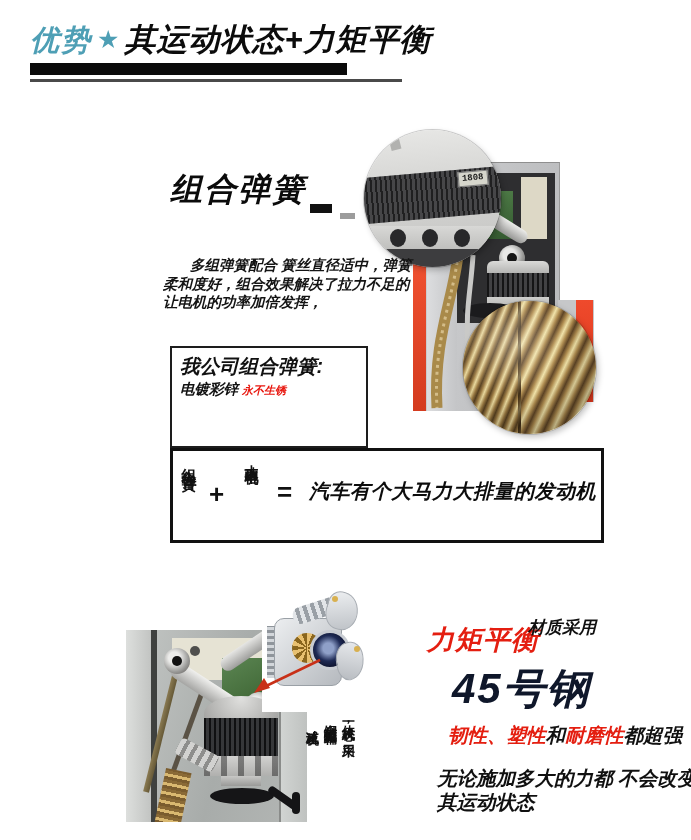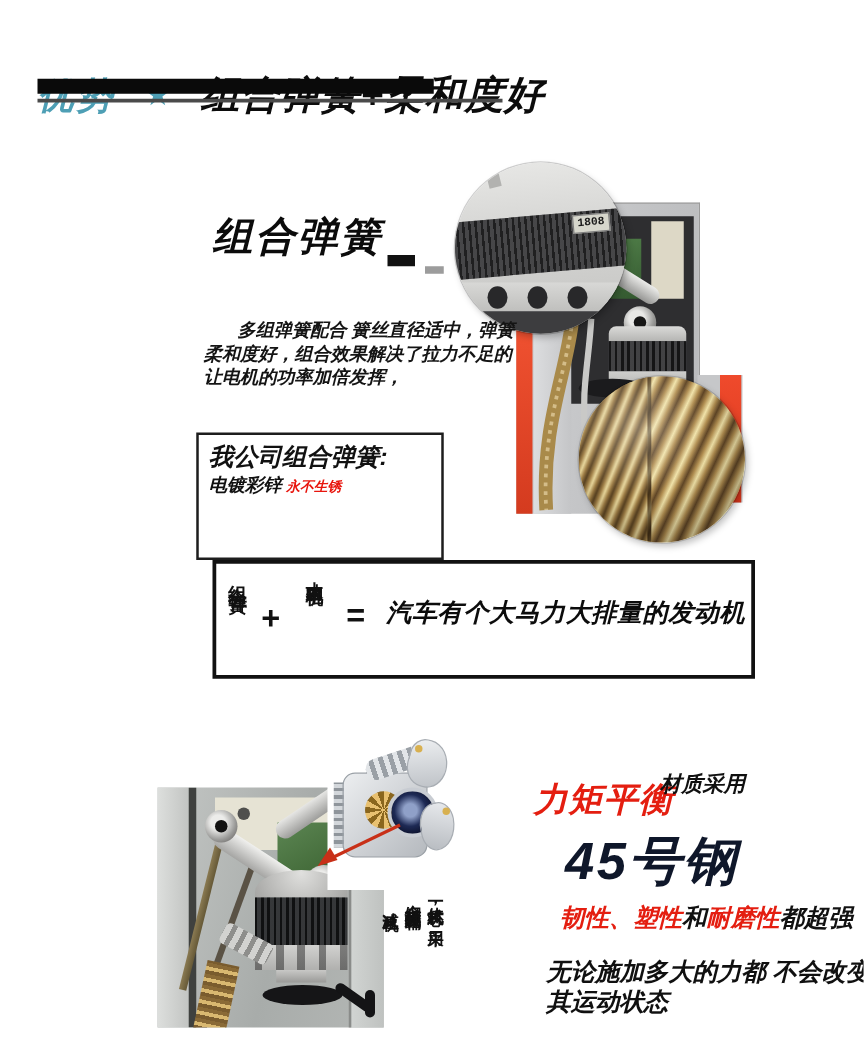--- a/index.html
+++ b/index.html
@@ -1,21 +1,21 @@
 <!DOCTYPE html>
 <html><head>
 <meta charset="utf-8">
 <style>
   html,body{margin:0;padding:0;background:#fff;}
   #page{position:relative;width:691px;height:840px;background:#ffffff;overflow:hidden;
         font-family:"Liberation Sans","DejaVu Sans",sans-serif;color:#111;}
   .abs{position:absolute;}
 
   
-  .hdr{left:30px;top:24px;display:flex;align-items:baseline;gap:23px;white-space:nowrap;margin-top:36px;}
+  .hdr{left:30px;top:24px;display:flex;align-items:baseline;gap:5px;white-space:nowrap;}
   .hdr .adv{color:#4E9FB5;font:italic 800 29px/1 "Liberation Sans",sans-serif;letter-spacing:2px;}
   .hdr .star{color:#4E9FB5;font-size:25px;font-weight:700;transform:translateY(-2px);}
   .hdr .htitle{color:#0c0c0c;font:italic 900 31px/1 "Liberation Sans",sans-serif;letter-spacing:1px;}
   .bar-thick{left:30px;top:63px;width:317px;height:12px;background:#0a0a0a;}
   .bar-thin{left:30px;top:79px;width:372px;height:3px;background:#4a4a4a;}
 
   
   .machine-top{left:413px;top:162px;width:146px;height:248px;
     background:linear-gradient(100deg,#d2d3d5 0%,#c2c3c5 55%,#b8b9bb 100%);
     border-top:1px solid #8f8f8f;border-right:1px solid #9a9a9a;z-index:1;}
@@ -72,21 +72,21 @@
 
   
   .sec-title{left:170px;top:173px;font:italic 900 32px/1 "Liberation Sans",sans-serif;color:#0b0b0b;letter-spacing:2px;z-index:5;}
   .dash1{left:310px;top:204px;width:22px;height:9px;background:#111;z-index:5;}
   .dash2{left:340px;top:213px;width:15px;height:6px;background:#9c9c9c;z-index:5;}
   .para{left:163px;top:256px;width:264px;z-index:5;color:#141414;
     font:italic 700 14.5px/18.6px "Liberation Sans",sans-serif;}
   .para div{white-space:nowrap;}
   .para div:first-child{text-indent:27px;}
 
-  .company-box{left:157px;top:346px;width:178px;height:88px;border:2px solid #1d1d1d;background:#fff;
+  .company-box{left:170px;top:346px;width:178px;height:88px;border:2px solid #1d1d1d;background:#fff;
     padding:5px 8px;box-sizing:content-box;z-index:5;}
   .cb-h{font:italic 900 19.5px/1.35 "Liberation Sans",sans-serif;white-space:nowrap;}
   .cb-l{font:italic 700 14.5px/1.45 "Liberation Sans",sans-serif;margin-top:5px;white-space:nowrap;}
   .cb-l2{font:italic 700 14.5px/1.45 "Liberation Sans",sans-serif;white-space:nowrap;}
   .cb-red{color:#E8150D;font-size:11px;}
 
   
   .formula-box{left:170px;top:448px;width:428px;height:89px;border:3px solid #111;background:#fff;z-index:5;}
   .f-vert{position:absolute;writing-mode:vertical-rl;text-orientation:upright;font-weight:900;color:#111;}
   .f-term1{left:6px;top:5px;font-size:15px;letter-spacing:3px;}
@@ -170,21 +170,21 @@
   .tq-note div{white-space:nowrap;}
 </style>
 </head>
 <body>
 
 <div id="page">
 
   <div class="abs hdr">
     <span class="adv">优势</span>
     <span class="star">★</span>
-    <span class="htitle">组合弹簧+柔和度好</span>
+    <span class="htitle">其运动状态+力矩平衡</span>
   </div>
   <div class="abs bar-thick"></div>
   <div class="abs bar-thin"></div>
 
   <div class="abs machine-top">
     <div class="mt-hl"></div>
     <div class="mt-red"></div>
     <div class="mt-open">
       <div class="mo-cream"></div>
       <div class="mo-green"></div>

